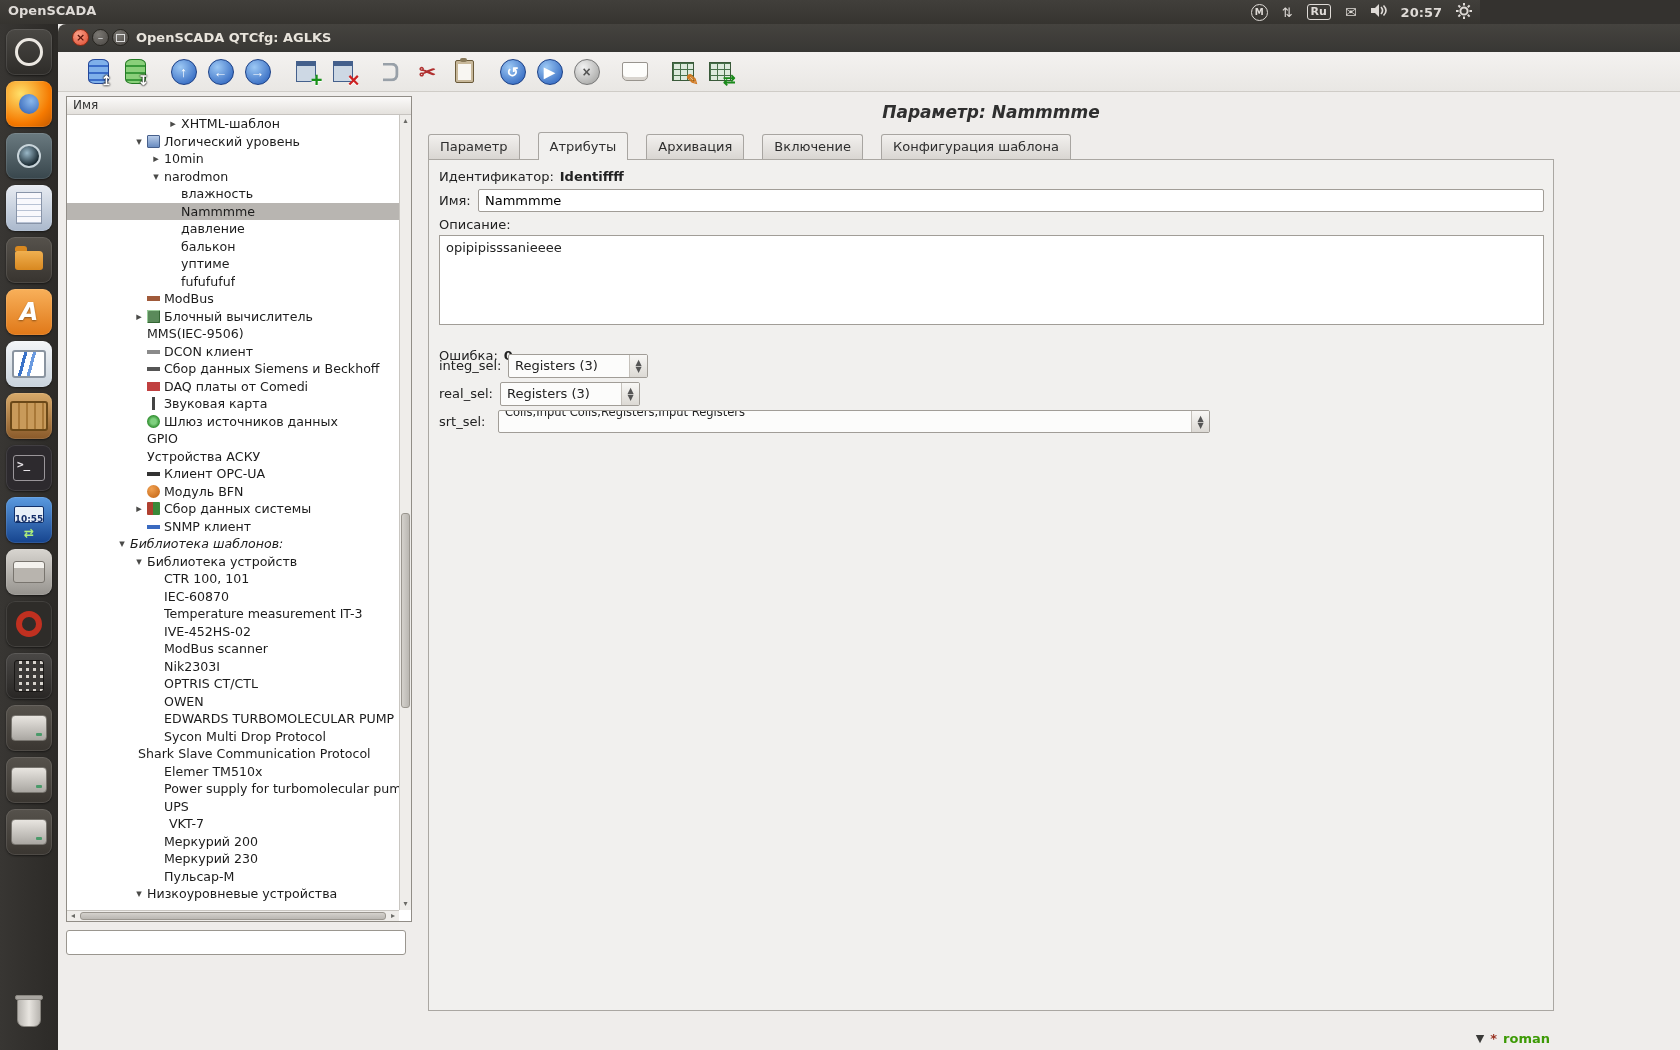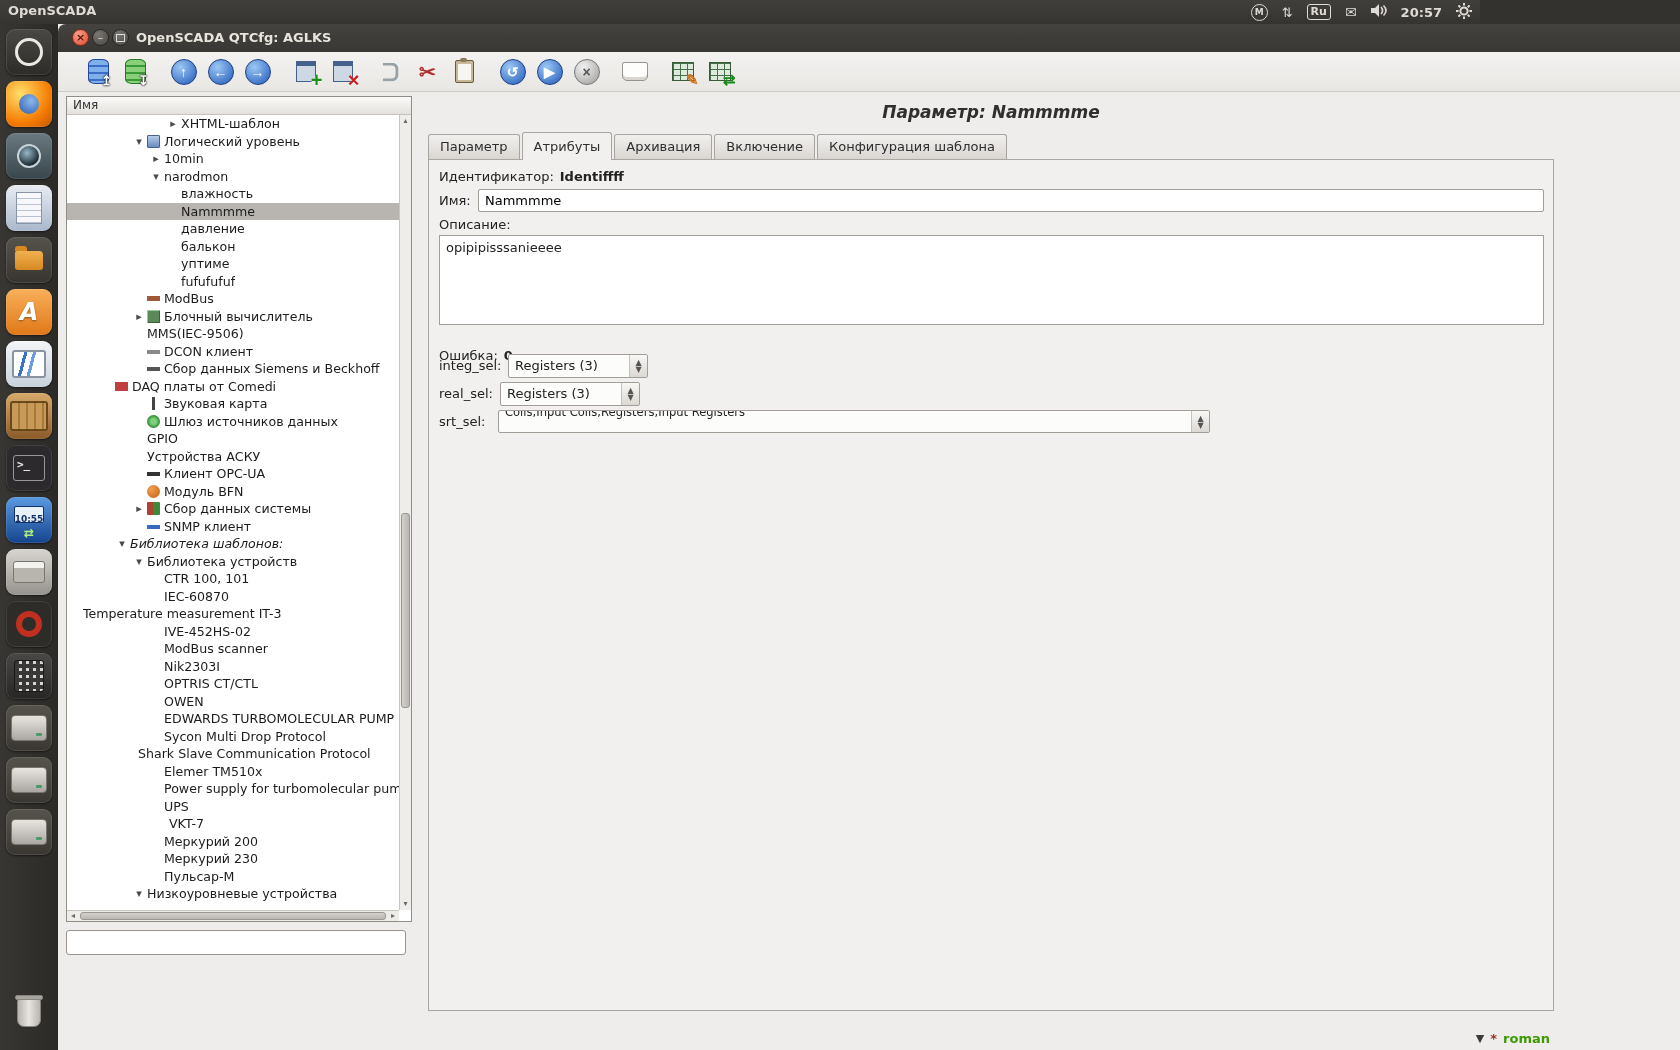--- a/index.html
+++ b/index.html
@@ -119,21 +119,21 @@
   .vs-thumb{position:absolute;left:1px;right:1px;top:398px;height:193px;background:linear-gradient(90deg,#d4d1cc,#bab7b2);border:1px solid #9a968f;border-radius:3px;cursor:pointer;}
   .hscroll{position:absolute;left:0;bottom:0;right:12px;height:11px;background:#efedea;border-top:1px solid #c9c6c1;box-sizing:border-box;}
   .hs-left,.hs-right{position:absolute;top:0;bottom:0;width:12px;font-size:8px;color:#6a6a66;text-align:center;line-height:10px;cursor:pointer;}
   .hs-left{left:0;} .hs-right{right:0;}
   .hs-thumb{position:absolute;left:13px;right:13px;top:1px;bottom:1px;background:linear-gradient(#d4d1cc,#bab7b2);border:1px solid #9a968f;border-radius:3px;cursor:pointer;}
 
   .tree-filter{position:absolute;left:8px;top:906px;width:340px;height:25px;border:1px solid #9a968f;border-radius:3px;background:#fff;box-sizing:border-box;font-size:13px;padding:0 6px;}
 
   
   .page-title{position:absolute;left:370px;top:78px;width:1126px;text-align:center;font-size:17px;font-weight:bold;font-style:italic;color:#2f2f2f;}
-  .tabs{position:absolute;left:370px;top:107px;height:28px;display:flex;align-items:flex-end;}
+  .tabs{position:absolute;left:370px;top:107px;height:28px;display:flex;align-items:flex-end;gap:16px;}
   .tab{font-size:13px;color:#2e2e2e;background:linear-gradient(#f2f0ee,#d9d6d2);border:1px solid #a8a5a1;border-bottom:none;padding:3px 11px 4px 11px;margin-right:2px;border-radius:3px 3px 0 0;cursor:pointer;height:17px;line-height:17px;}
   .tab.active{background:#f1f0ee;padding-top:5px;padding-bottom:5px;position:relative;z-index:2;margin-bottom:-1px;}
   .tab-frame{position:absolute;left:370px;top:135px;width:1126px;height:852px;border:1px solid #aaa7a2;background:#f1f0ee;box-sizing:border-box;}
   .row{position:absolute;font-size:13px;color:#222;white-space:nowrap;}
   .lbl{margin-right:6px;}
   .val{font-weight:bold;}
   .row-id{left:10px;top:9px;}
   .row-name{left:10px;top:33px;}
   .name-input{position:absolute;left:49px;top:29px;width:1066px;height:23px;border:1px solid #a19d97;border-radius:2px;background:#fff;font-size:13px;padding:0 6px;box-sizing:border-box;font-family:inherit;}
   .row-descr{left:10px;top:57px;}
@@ -416,21 +416,21 @@
           <div class="tree-row" style="padding-left: 64px;">
             <span class="t-arrow"></span>
             <span class="t-icon ti-dcon-icon"></span>
             <span class="t-label">DCON клиент</span>
           </div>
           <div class="tree-row" style="padding-left: 64px;">
             <span class="t-arrow"></span>
             <span class="t-icon ti-siemens-icon"></span>
             <span class="t-label">Сбор данных Siemens и Beckhoff</span>
           </div>
-          <div class="tree-row" style="padding-left: 32px;">
+          <div class="tree-row" style="padding-left: 64px;">
             <span class="t-arrow"></span>
             <span class="t-icon ti-daq-icon"></span>
             <span class="t-label">DAQ платы от Comedi</span>
           </div>
           <div class="tree-row" style="padding-left: 64px;">
             <span class="t-arrow"></span>
             <span class="t-icon ti-sound-card-icon"></span>
             <span class="t-label">Звуковая карта</span>
           </div>
           <div class="tree-row" style="padding-left: 64px;">
@@ -475,21 +475,21 @@
             <span class="t-label">Библиотека устройств</span>
           </div>
           <div class="tree-row" style="padding-left: 81px;">
             <span class="t-arrow"></span>
             <span class="t-label">CTR 100, 101</span>
           </div>
           <div class="tree-row" style="padding-left: 81px;">
             <span class="t-arrow"></span>
             <span class="t-label">IEC-60870</span>
           </div>
-          <div class="tree-row" style="">
+          <div class="tree-row" style="padding-left: 81px;">
             <span class="t-arrow"></span>
             <span class="t-label">Temperature measurement IT-3</span>
           </div>
           <div class="tree-row" style="padding-left: 81px;">
             <span class="t-arrow"></span>
             <span class="t-label">IVE-452HS-02</span>
           </div>
           <div class="tree-row" style="padding-left: 81px;">
             <span class="t-arrow"></span>
             <span class="t-label">ModBus scanner</span>

